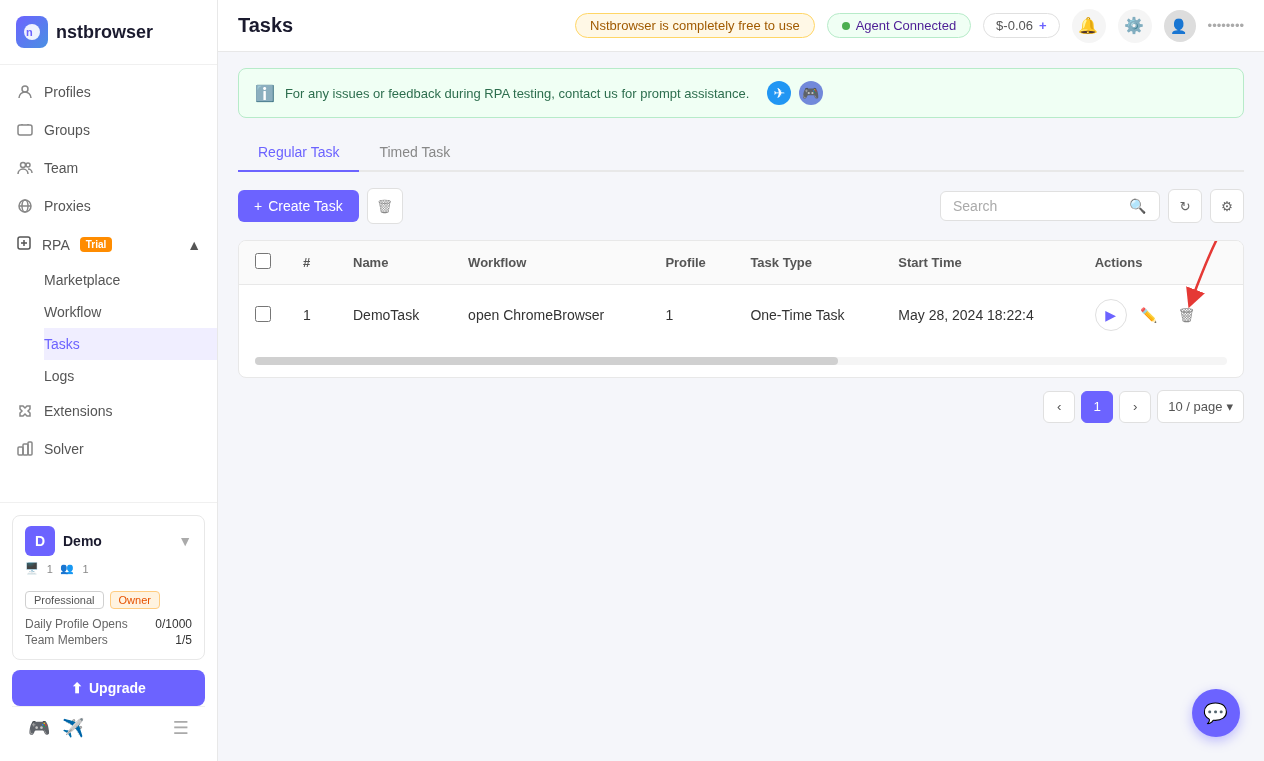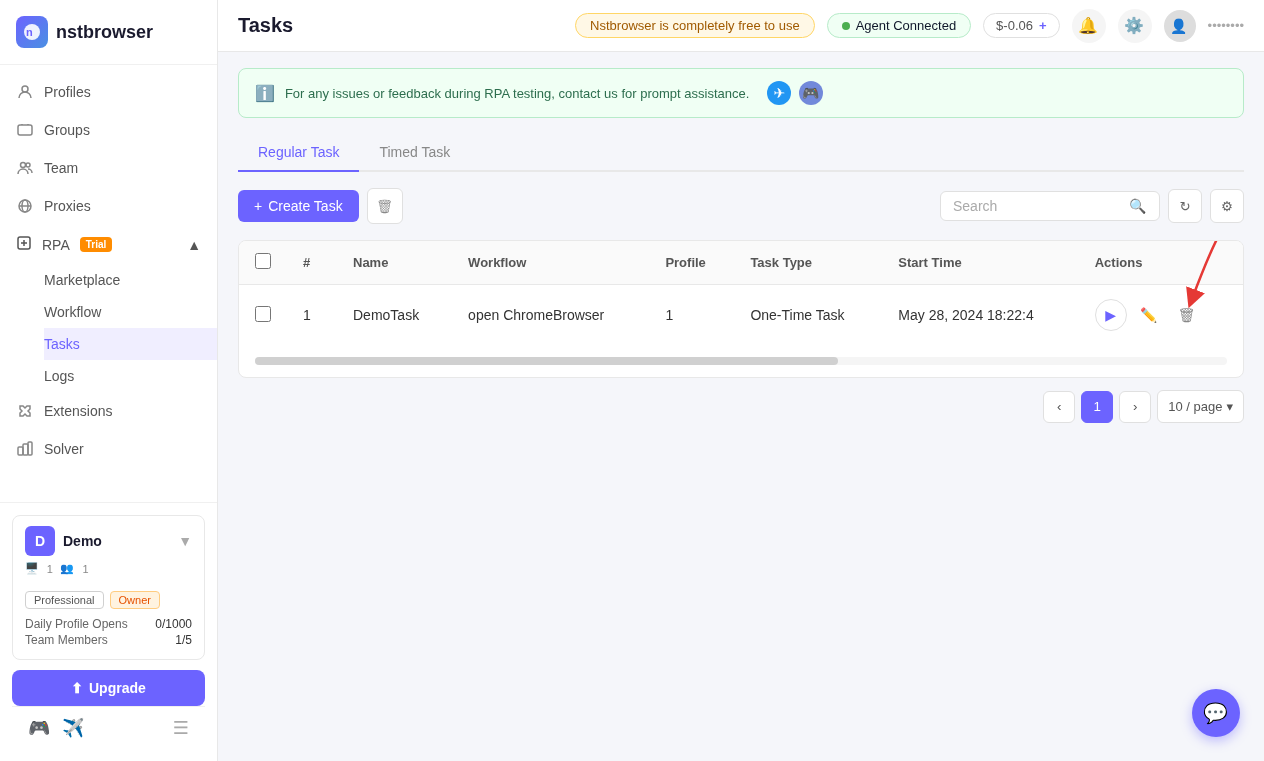--- a/index.html
+++ b/index.html
@@ -176,21 +176,21 @@
       padding: 4px 14px;
       border-radius: 20px;
       font-size: 13px;
     }
     .agent-connected {
       display: flex;
       align-items: center;
       gap: 6px;
       background: #f0fff4;
       border: 1px solid #b7ebc9;
-      color: #0f172a;
+      color: #4c1d95;
       padding: 4px 14px;
       border-radius: 20px;
       font-size: 13px;
     }
     .agent-dot { width: 8px; height: 8px; background: #4caf50; border-radius: 50%; }
     .credit-btn {
       display: flex;
       align-items: center;
       gap: 4px;
       background: #fff;

